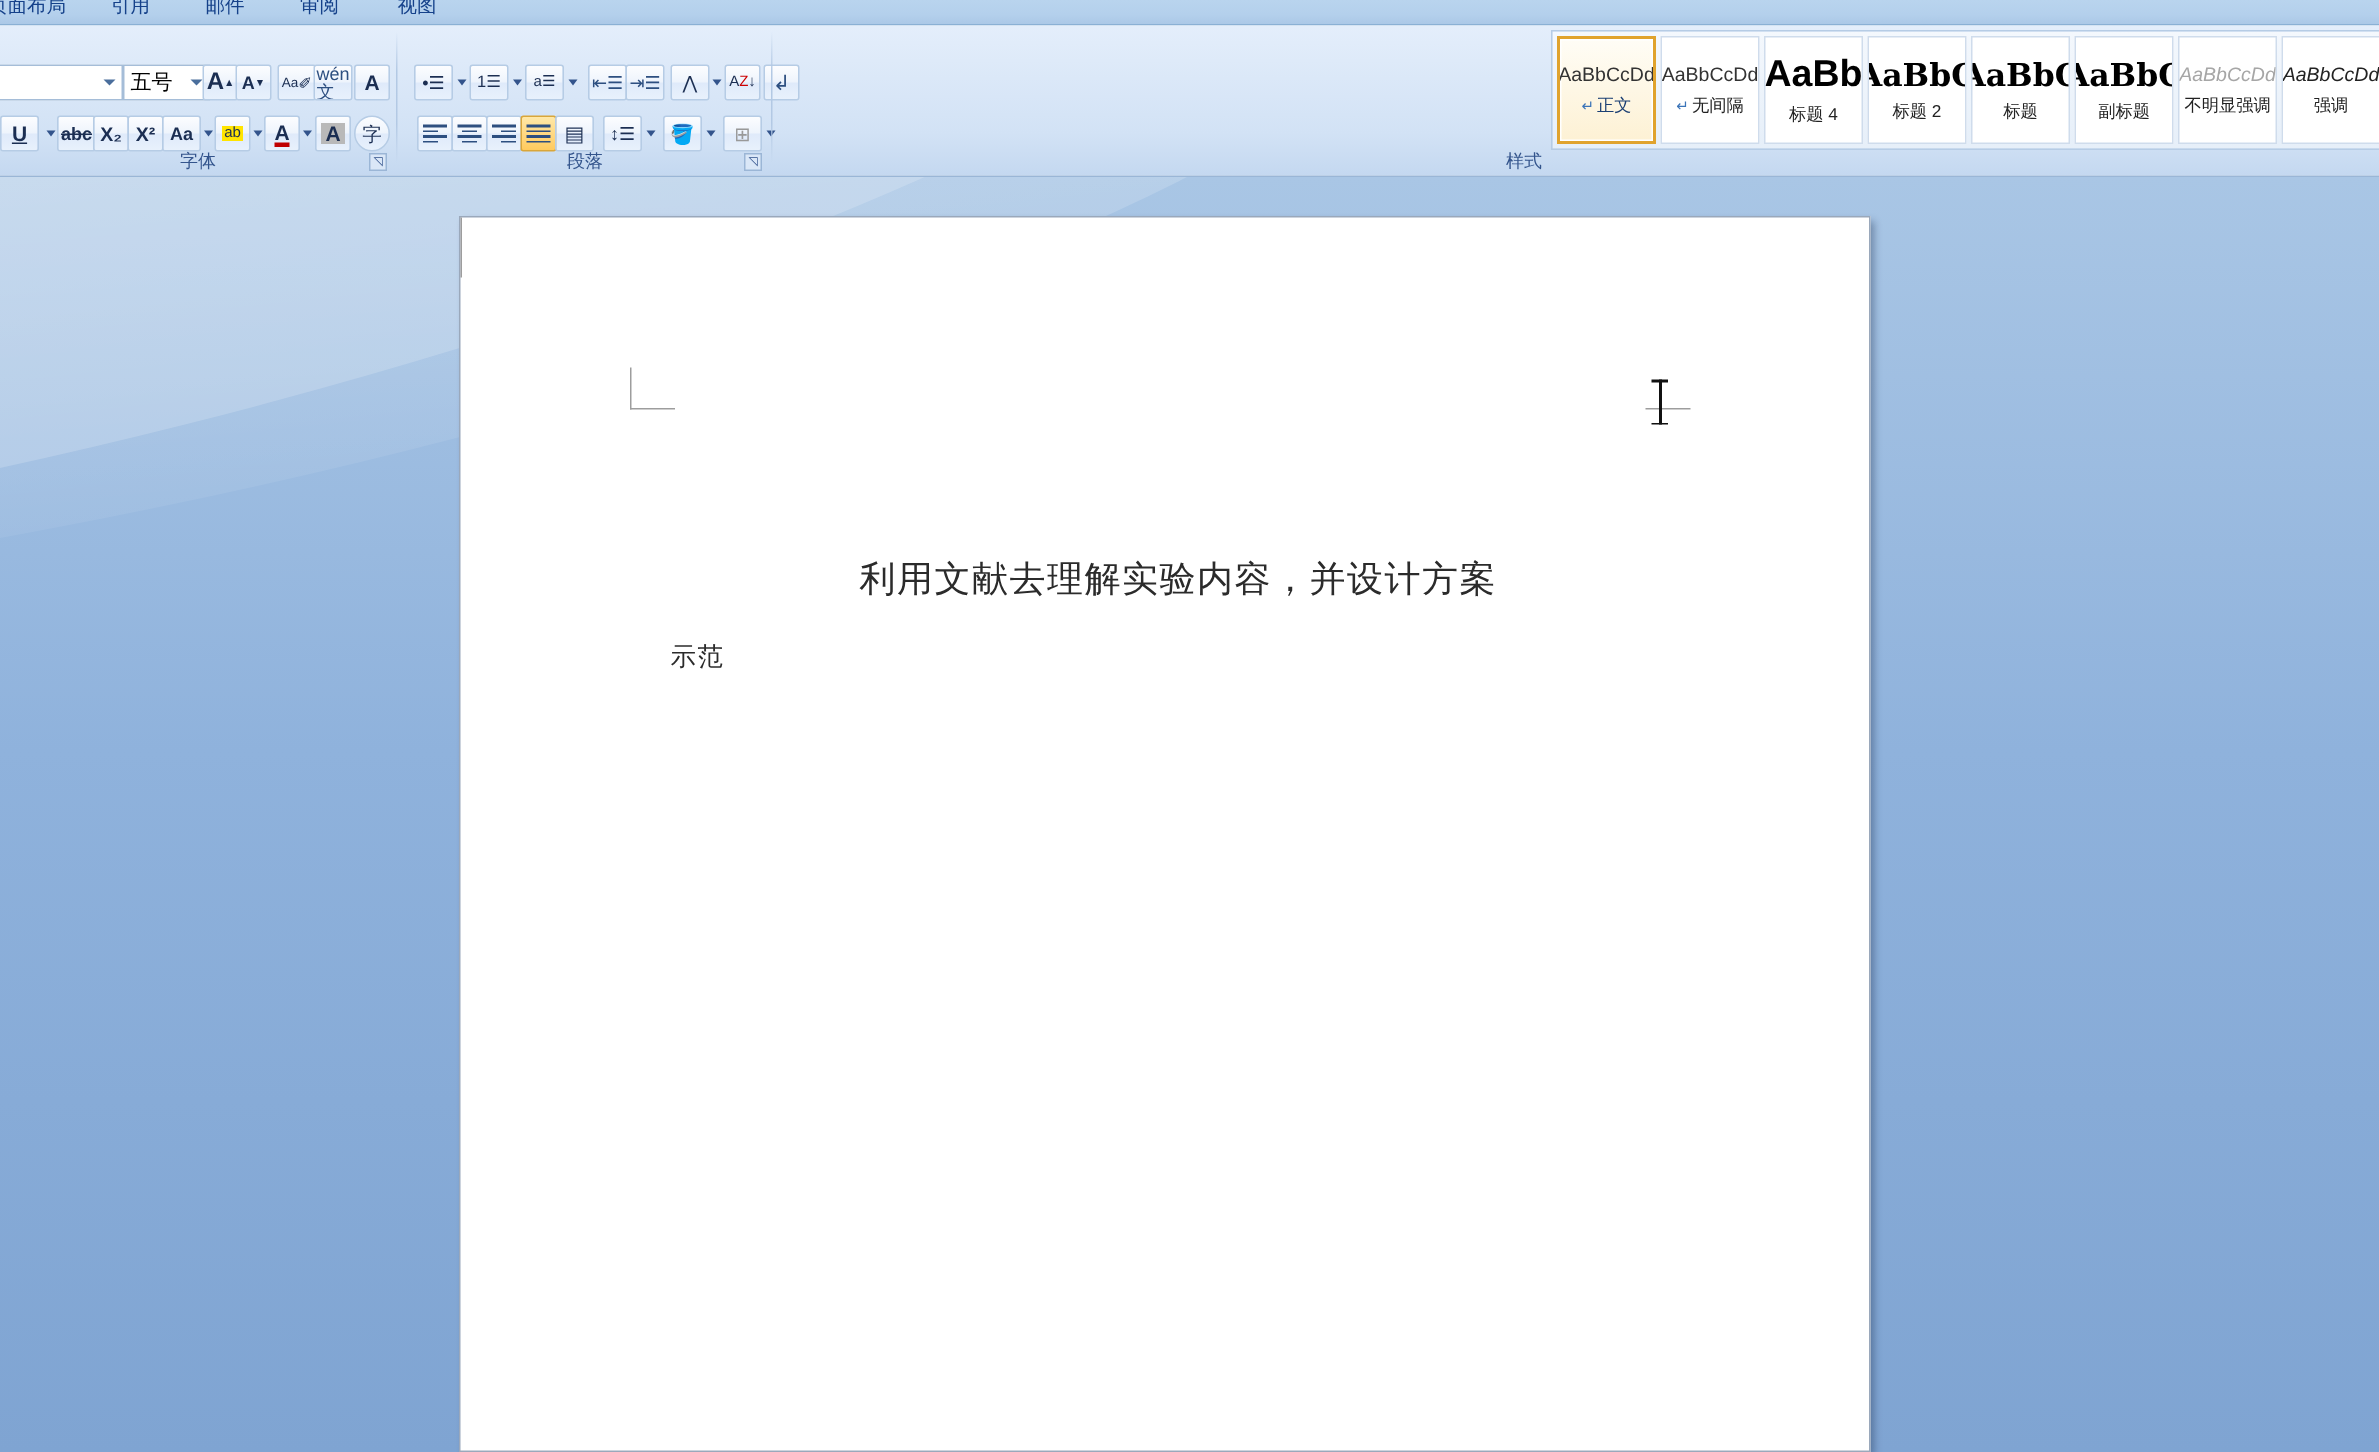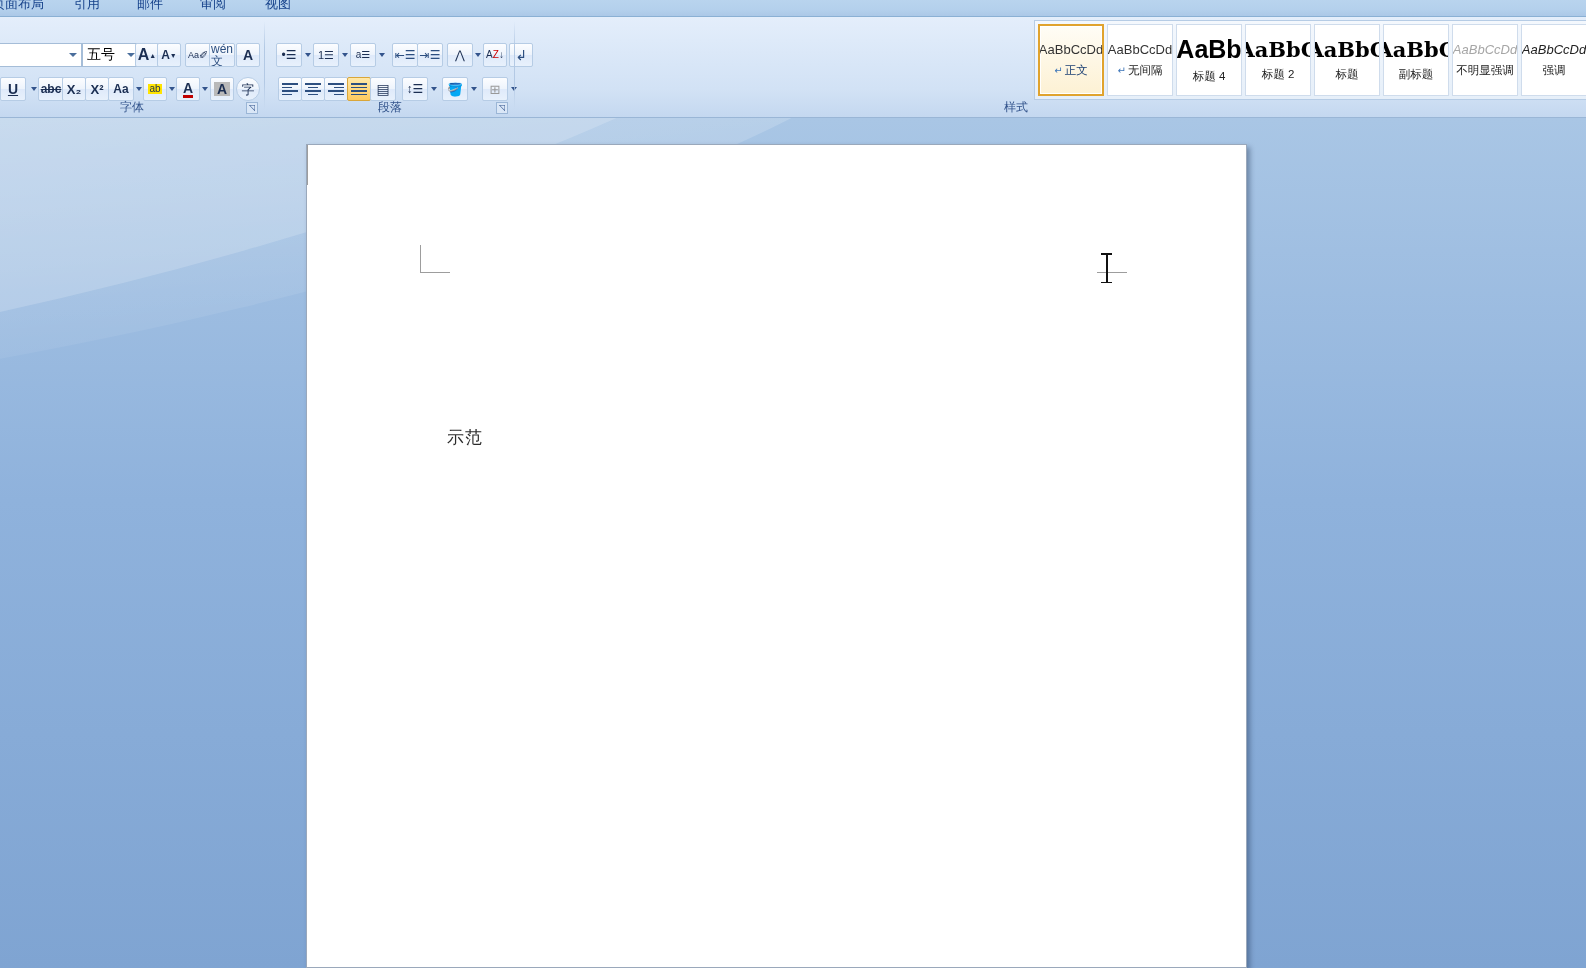--- a/index.html
+++ b/index.html
@@ -422,17 +422,18 @@
       <div class="margin-mark mark-tl"></div>
       <div class="margin-mark mark-tr"></div>
       <div class="mark-tr-v"></div>
 
       <div class="caret">
         <span class="stem"></span>
           <span class="top"></span>
           <span class="bot"></span>
       </div>
 
+      <div class="doc-line doc-line-1">利用文献去理解实验内容，并设计方案</div>
       <div class="doc-line doc-line-2">示范</div>
     </div>
   </div>
 
 </div>
 
 </body></html>

